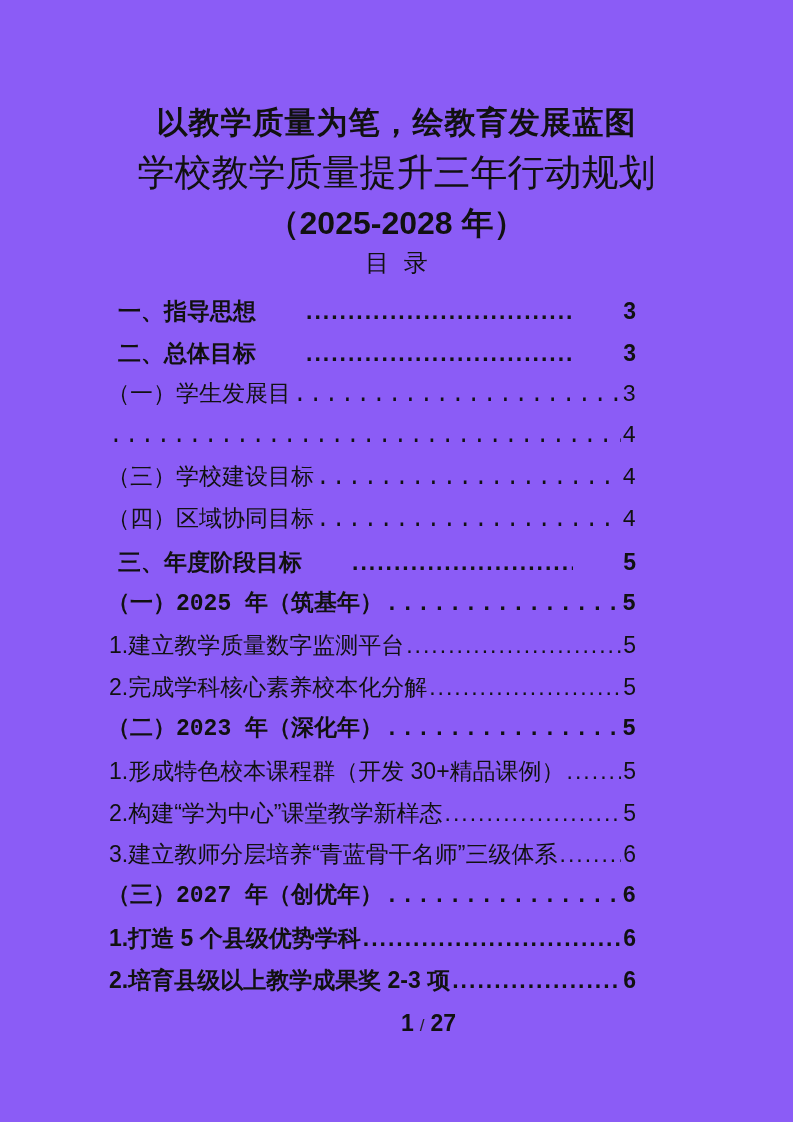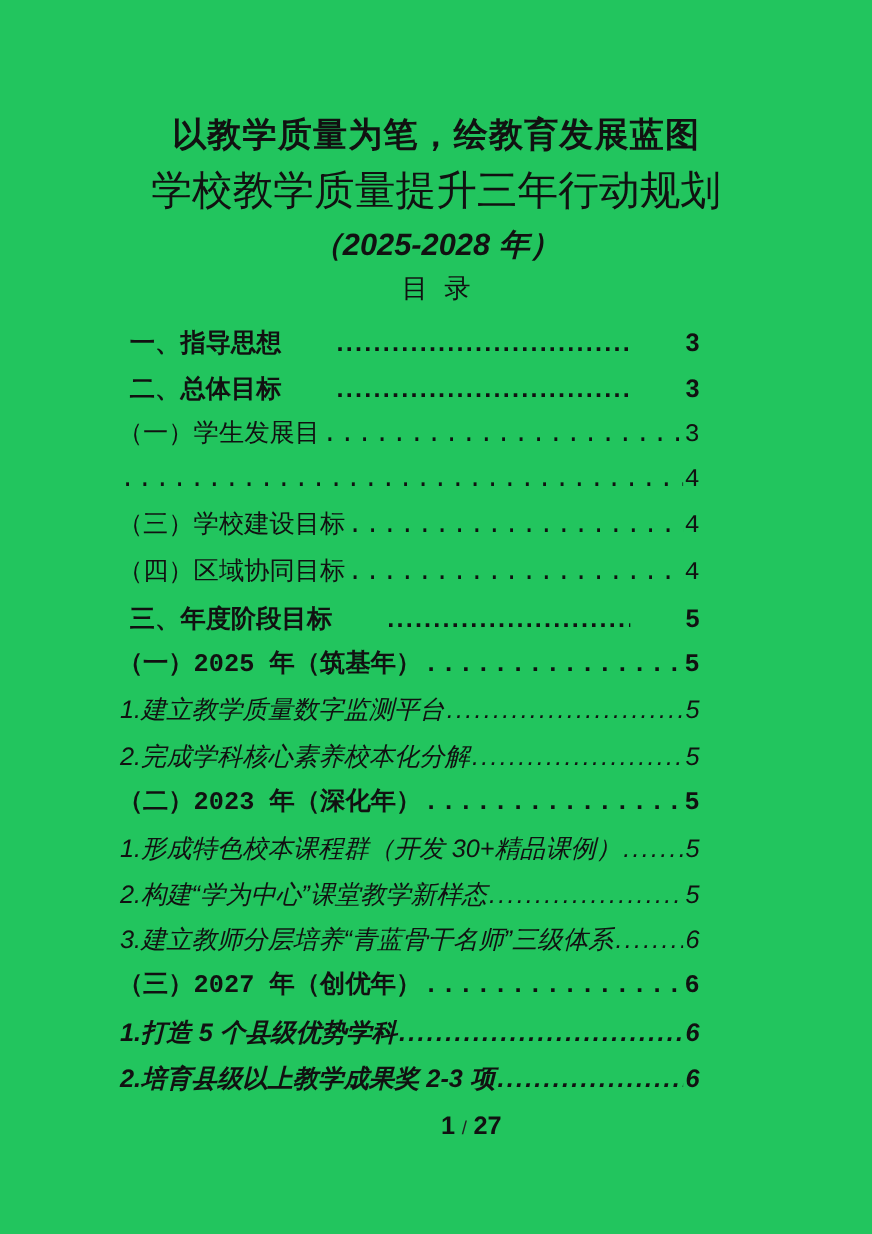--- a/index.html
+++ b/index.html
@@ -11,21 +11,21 @@
     width: 793px;
     height: 1122px;
     font-family: "Liberation Sans", sans-serif;
     color: #111111;
     overflow: hidden;
   }
   .page {
     position: relative;
     width: 793px;
     height: 1122px;
-    background: #22c55e;
+    background: #8b5cf6;
   }
 
   
   .titles {
     position: absolute;
     left: 0;
     top: 102px;
     width: 793px;
     text-align: center;
   }
@@ -34,24 +34,23 @@
     font-weight: bold;
     line-height: 42px;
     letter-spacing: 1px;
   }
   .doc-title {
     font-size: 37px;
     font-weight: normal;
     line-height: 58px;
   }
   .doc-years {
-    font-size: 28px;
+    font-size: 32px;
     font-weight: bold;
     line-height: 42px;
-    font-style: italic;
   }
   .toc-heading {
     font-size: 24px;
     font-weight: normal;
     line-height: 38px;
     word-spacing: 8px;
   }
 
   
   .toc {
@@ -81,21 +80,21 @@
     content: "..........................................................................................................";
   }
   .toc-page {
     flex: 0 0 auto;
     min-width: 14px;
     text-align: right;
   }
   .b { font-weight: bold; }
   .ind-section { padding-left: 13px; gap: 48px; }
   .ind-sub     { padding-left: 2px; font-family: Liberation Mono, monospace; }
-  .ind-item    { padding-left: 4px; font-style: italic; }
+  .ind-item    { padding-left: 4px; }
 
   
   .footer {
     position: absolute;
     left: 0;
     top: 1006px;
     width: 793px;
     text-align: center;
     font-size: 23px;
     line-height: 34px;

